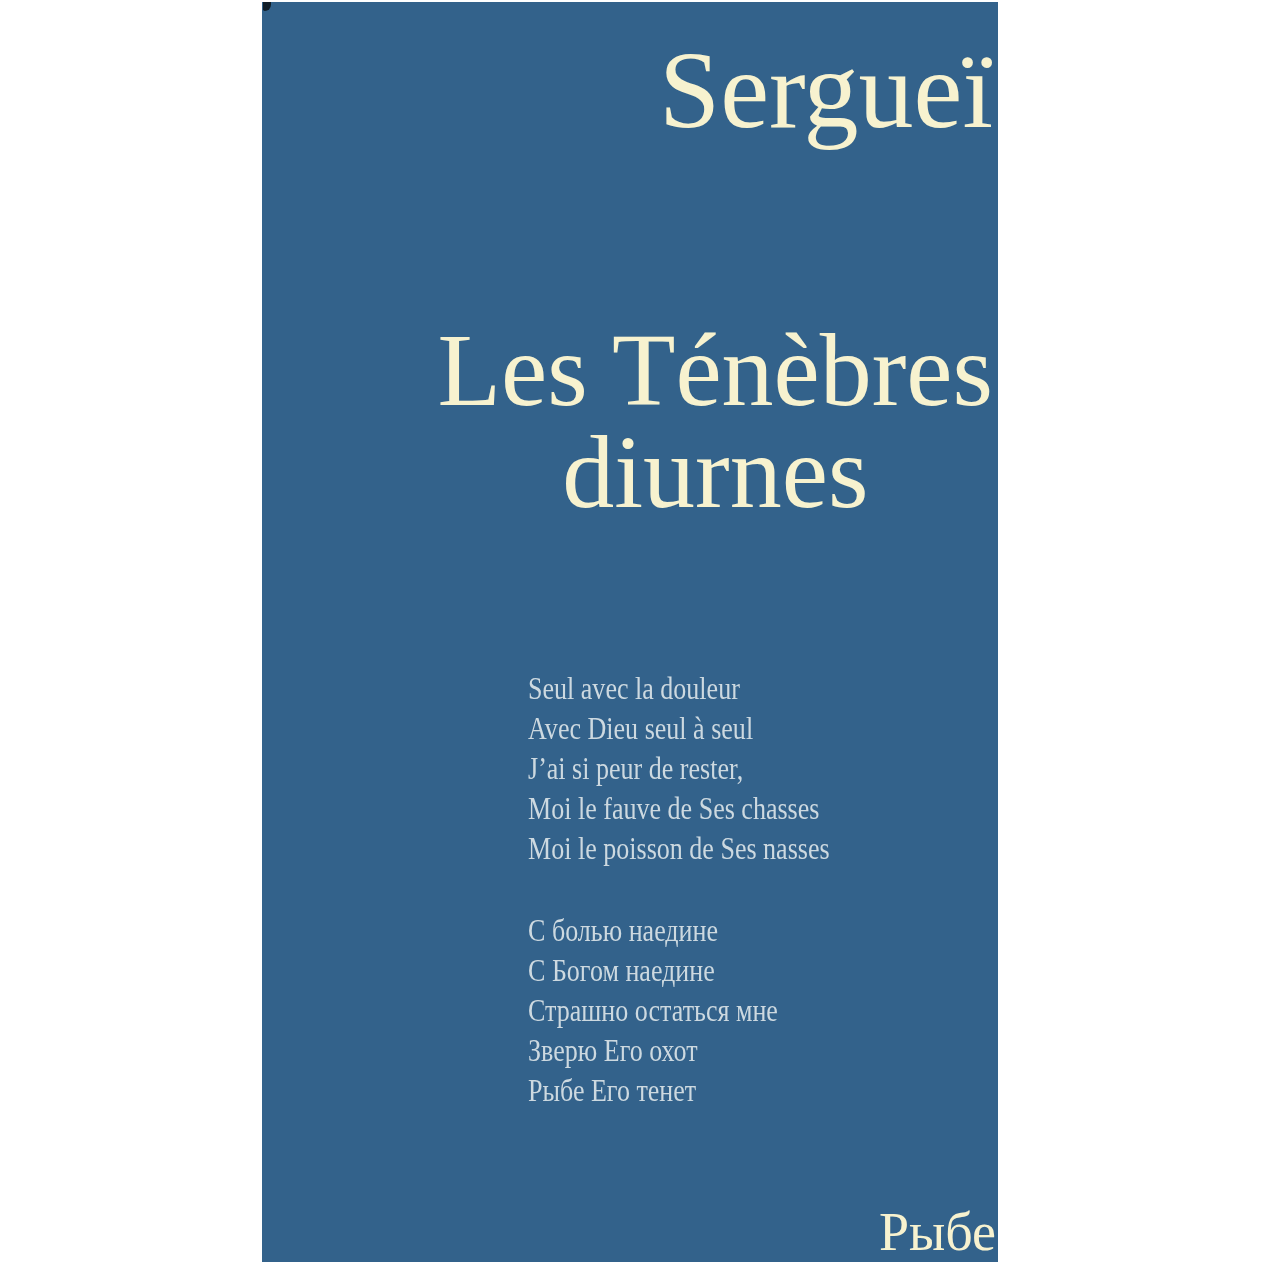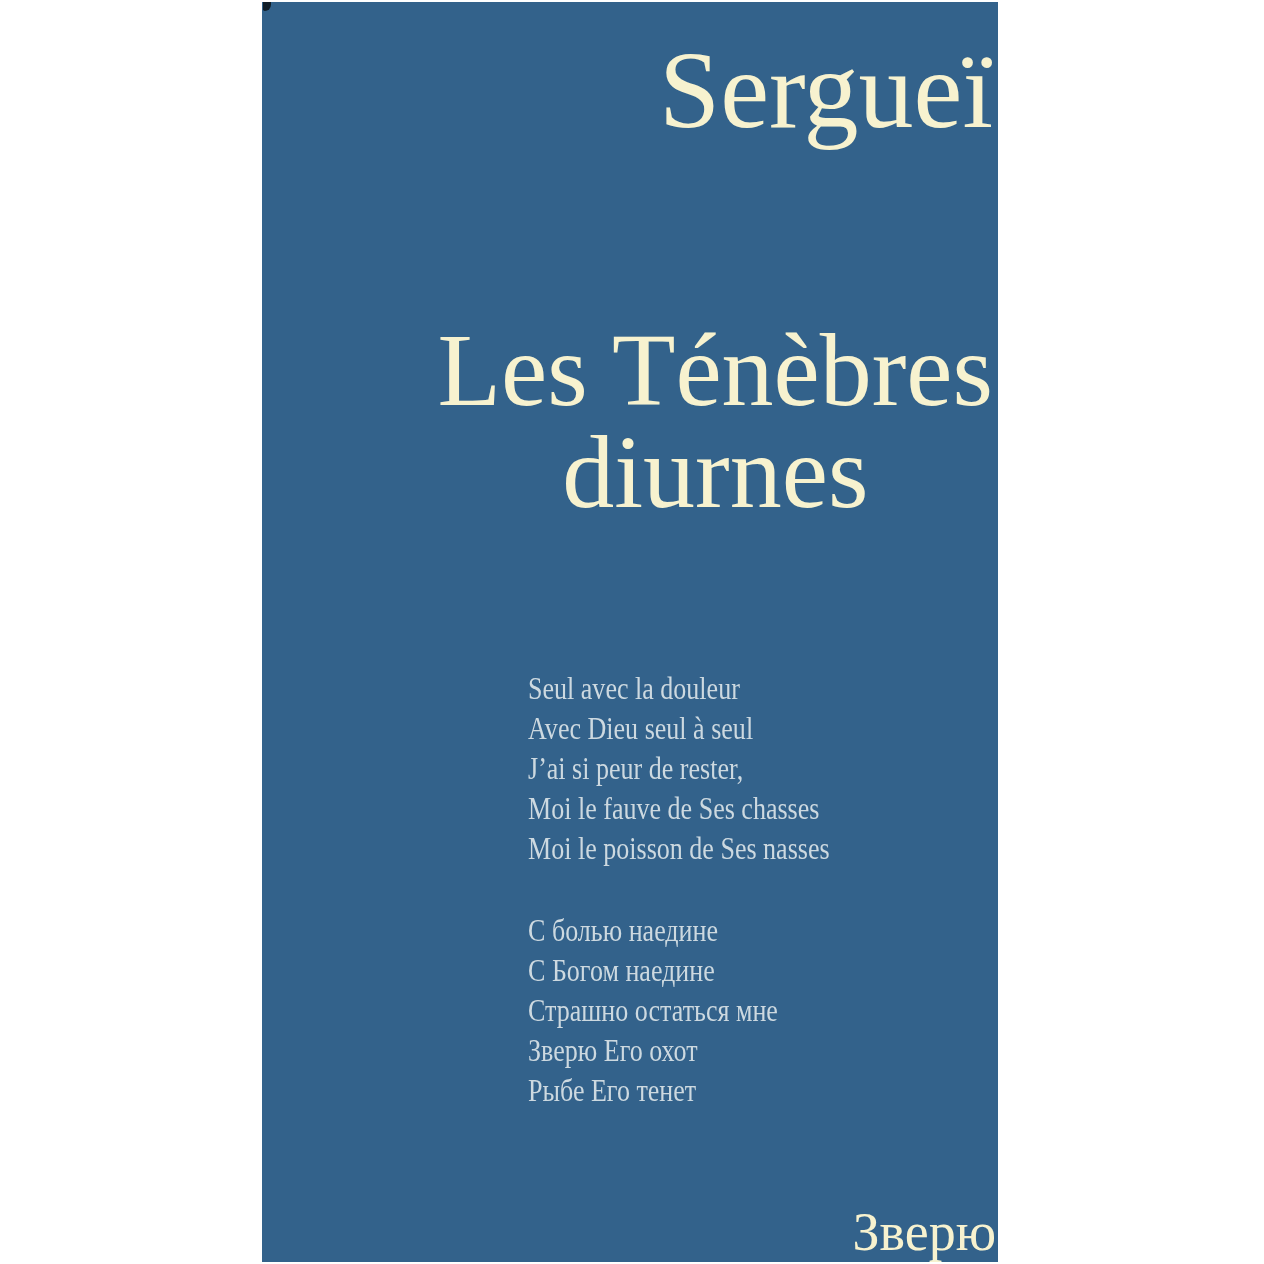--- a/index.html
+++ b/index.html
@@ -103,15 +103,15 @@
       </div>
 
     <div class="poem poem-ru">
         <div>С болью наедине</div>
         <div>С Богом наедине</div>
         <div>Страшно остаться мне</div>
         <div>Зверю Его охот</div>
         <div>Рыбе Его тенет</div>
       </div>
 
-    <div class="publisher">Зверю</div>
+    <div class="publisher">Рыбе</div>
   </div>
 </div>
 
 </body></html>

